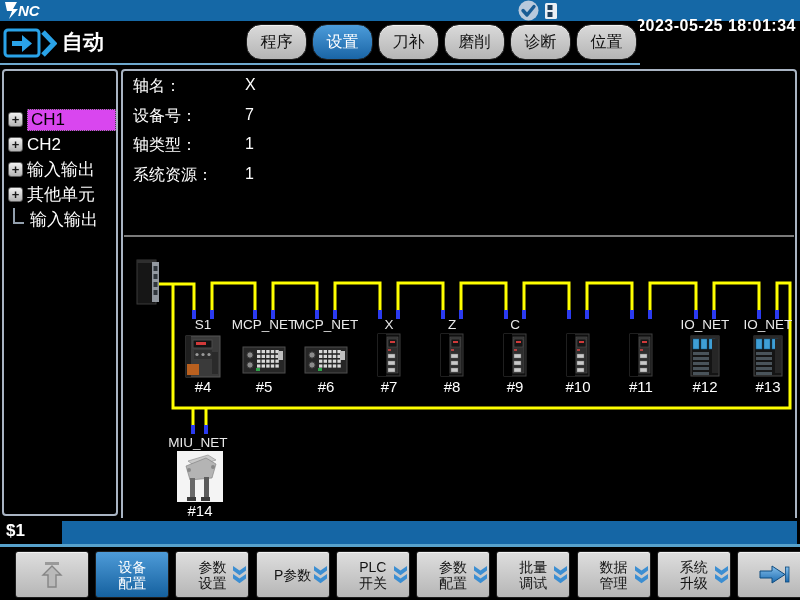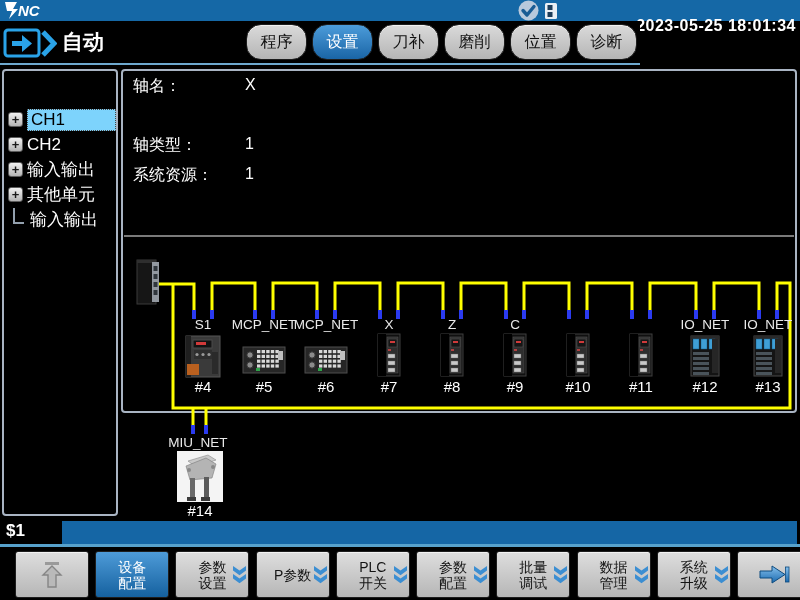--- a/index.html
+++ b/index.html
@@ -27,23 +27,23 @@
   
   .sidebar-panel{position:absolute;left:2px;top:69px;width:116px;height:447px;
        border:2px solid #a9b4c3;border-radius:4px;background:#000;padding-top:36px;}
   .tree-item{display:flex;align-items:center;height:25px;padding-left:4px;color:#fff;font-size:17px;}
   .plus-box{width:15px;height:15px;margin-right:4px;flex:none;background:linear-gradient(#f2f2f2,#b4b4b4);
        border:1px solid #5c5c5c;border-radius:3px;color:#1a1a1a;font-size:13px;line-height:13px;
        text-align:center;font-weight:bold;}
   .l-line{width:11px;height:16px;margin:-7px 6px 0 5px;flex:none;
        border-left:2px solid #93a0ae;border-bottom:2px solid #93a0ae;}
   .tree-label{white-space:nowrap;}
-  .tree-label.selected{background:#7dd3fc;color:#000;border:1px dotted #444;padding:0 3px;flex:1;}
-
-  .main-panel{position:absolute;left:121px;top:69px;width:676px;height:344px;
+  .tree-label.selected{background:#d946ef;color:#000;border:1px dotted #444;padding:0 3px;flex:1;}
+
+  .main-panel{position:absolute;left:121px;top:69px;width:676px;height:478px;
        border:2px solid #a9b4c3;border-radius:4px;background:#000;}
   .info-row{position:absolute;left:0;width:100%;height:24px;color:#fff;font-size:16px;}
   .info-label{position:absolute;left:10px;}
   .info-value{position:absolute;left:122px;}
 
   
   .diagram{position:absolute;left:0;top:0;width:800px;height:600px;pointer-events:none;z-index:5;}
 
   
   .status-row{position:absolute;left:0;top:518px;width:800px;height:29px;background:#000;
@@ -89,22 +89,22 @@
       <rect x="9" y="13" width="12" height="5" fill="#2aa3e8"></rect>
       <polygon points="19,7 29,15.5 19,24" fill="#2aa3e8"></polygon>
       <path d="M40 4 L51 15.5 L40 27" fill="none" stroke="#2aa3e8" stroke-width="5" stroke-linejoin="miter"></path>
     </svg>
     <div class="mode-label">自动</div>
     <div class="tabs" id="tabs">
         <div class="tab">程序</div>
         <div class="tab active">设置</div>
         <div class="tab">刀补</div>
         <div class="tab">磨削</div>
+        <div class="tab">诊断</div>
         <div class="tab">位置</div>
-        <div class="tab">诊断</div>
       </div>
   </div>
 
   <div class="sidebar-panel" id="sidebar">
       <div class="tree-item">
         <span class="plus-box">+</span>
         <span class="tree-label selected">CH1</span>
       </div>
       <div class="tree-item">
         <span class="plus-box">+</span>
@@ -121,20 +121,24 @@
       <div class="tree-item">
         <span class="l-line"></span>
         <span class="tree-label">输入输出</span>
       </div>
     </div>
 
   <div class="main-panel" id="main-panel">
       <div class="info-row" style="top: 5px;">
         <span class="info-label">轴名：</span>
         <span class="info-value">X</span>
+      </div>
+      <div class="info-row" style="top: 34.5px;">
+        <span class="info-label">设备号：</span>
+        <span class="info-value">7</span>
       </div>
       <div class="info-row" style="top: 64px;">
         <span class="info-label">轴类型：</span>
         <span class="info-value">1</span>
       </div>
       <div class="info-row" style="top: 93.5px;">
         <span class="info-label">系统资源：</span>
         <span class="info-value">1</span>
       </div>
     </div>

